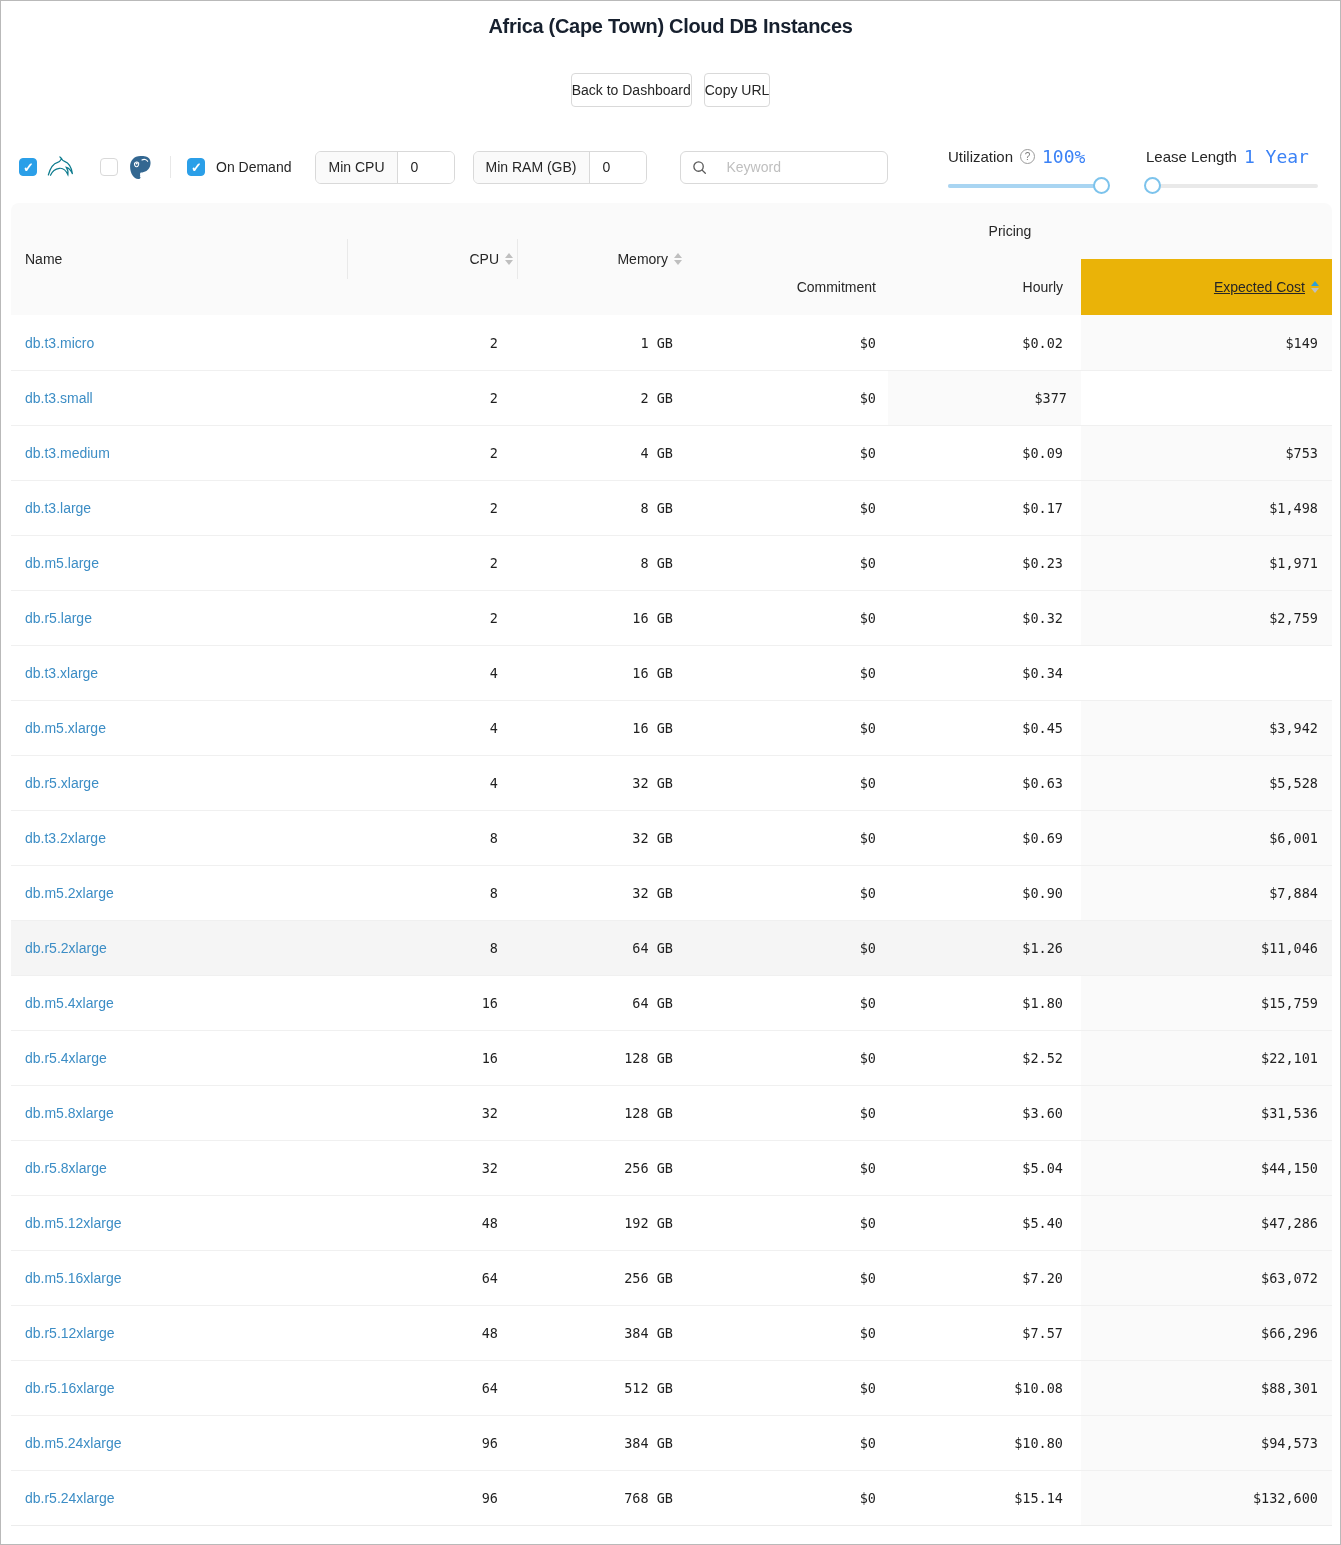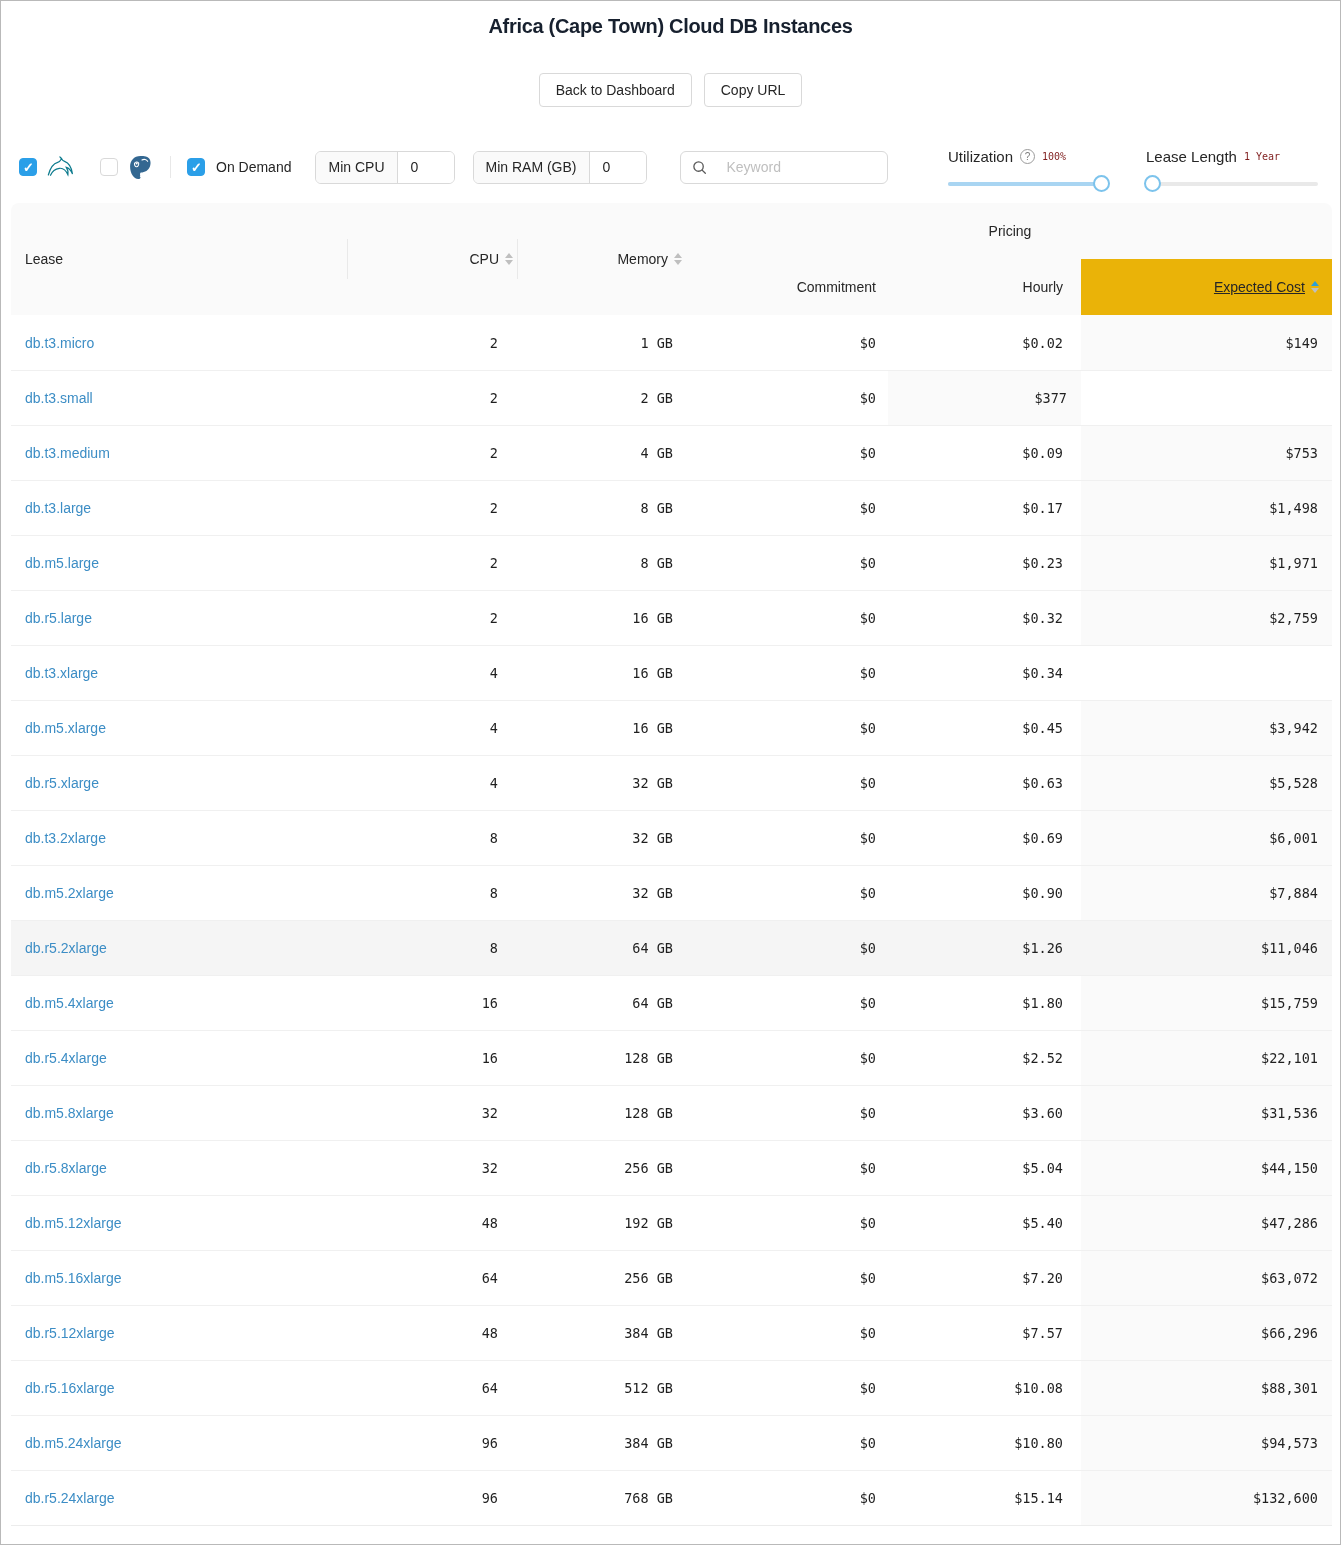--- a/index.html
+++ b/index.html
@@ -14,21 +14,21 @@
 
   
   .page-title {
     text-align:center; margin-top:14px;
     font-size:20px; font-weight:700; color:#17202e;
     letter-spacing:-0.3px;
   }
   .actions { display:flex; justify-content:center; gap:12px; margin-top:35px; }
   .btn {
     background:#fff; border:1px solid #d9d9d9; border-radius:4px;
-    padding:8px 16px; font-size:14px; color:#262626; cursor:pointer;
+    padding:8px 0; font-size:14px; color:#262626; cursor:pointer;
     font-family:"Liberation Sans", sans-serif;
   }
 
   
   .filter-bar {
     display:flex; align-items:center;
     margin-top:40px; padding:0 18px; height:40px;
   }
   .cb {
     width:18px; height:18px; border-radius:4px; flex:0 0 auto;
@@ -63,21 +63,21 @@
     padding:0 11px; width:208px; background:#fff;
   }
   .search-box input {
     border:none; outline:none; flex:1; font-size:14px; min-width:0;
     font-family:"Liberation Sans", sans-serif; color:#262626;
   }
   .search-box input::placeholder { color:#bfbfbf; }
 
   .slider-block { display:flex; flex-direction:column; }
   .slider-label { display:flex; align-items:center; gap:7px; font-size:15px; color:#262626; }
-  .slider-value { font-size:10px; color:#7f1d1d; }
+  .slider-value { font-size:18px; color:#3b82f6; }
   .help-icon {
     width:15px; height:15px; border:1px solid #9b9b9b; border-radius:50%;
     font-size:10px; color:#7a7a7a; display:inline-flex; align-items:center; justify-content:center;
     line-height:1;
   }
   .slider { position:relative; height:4px; border-radius:2px; background:#e9e9e9; margin-top:17px; }
   .slider .fill { position:absolute; left:0; top:0; bottom:0; border-radius:2px; background:#a9d5f2; }
   .slider .thumb {
     position:absolute; top:-7px; width:17px; height:17px; border-radius:50%;
     background:#fff; border:2px solid #7cc3ec; cursor:pointer;
@@ -212,21 +212,21 @@
     </div>
     <div class="slider">
       <div class="thumb" style="left:-2px;"></div>
     </div>
   </div>
 
 </div>
 
 <div class="tbl">
   <div class="thead">
-    <div class="th th-name">Lease</div>
+    <div class="th th-name">Name</div>
     <div class="th th-cpu">
       <span>CPU</span>
       <span class="sort">
           <i class="up"></i>
           <i class="down"></i>
         </span>
     </div>
     <div class="th th-mem">
       <span>Memory</span>
       <span class="sort">

